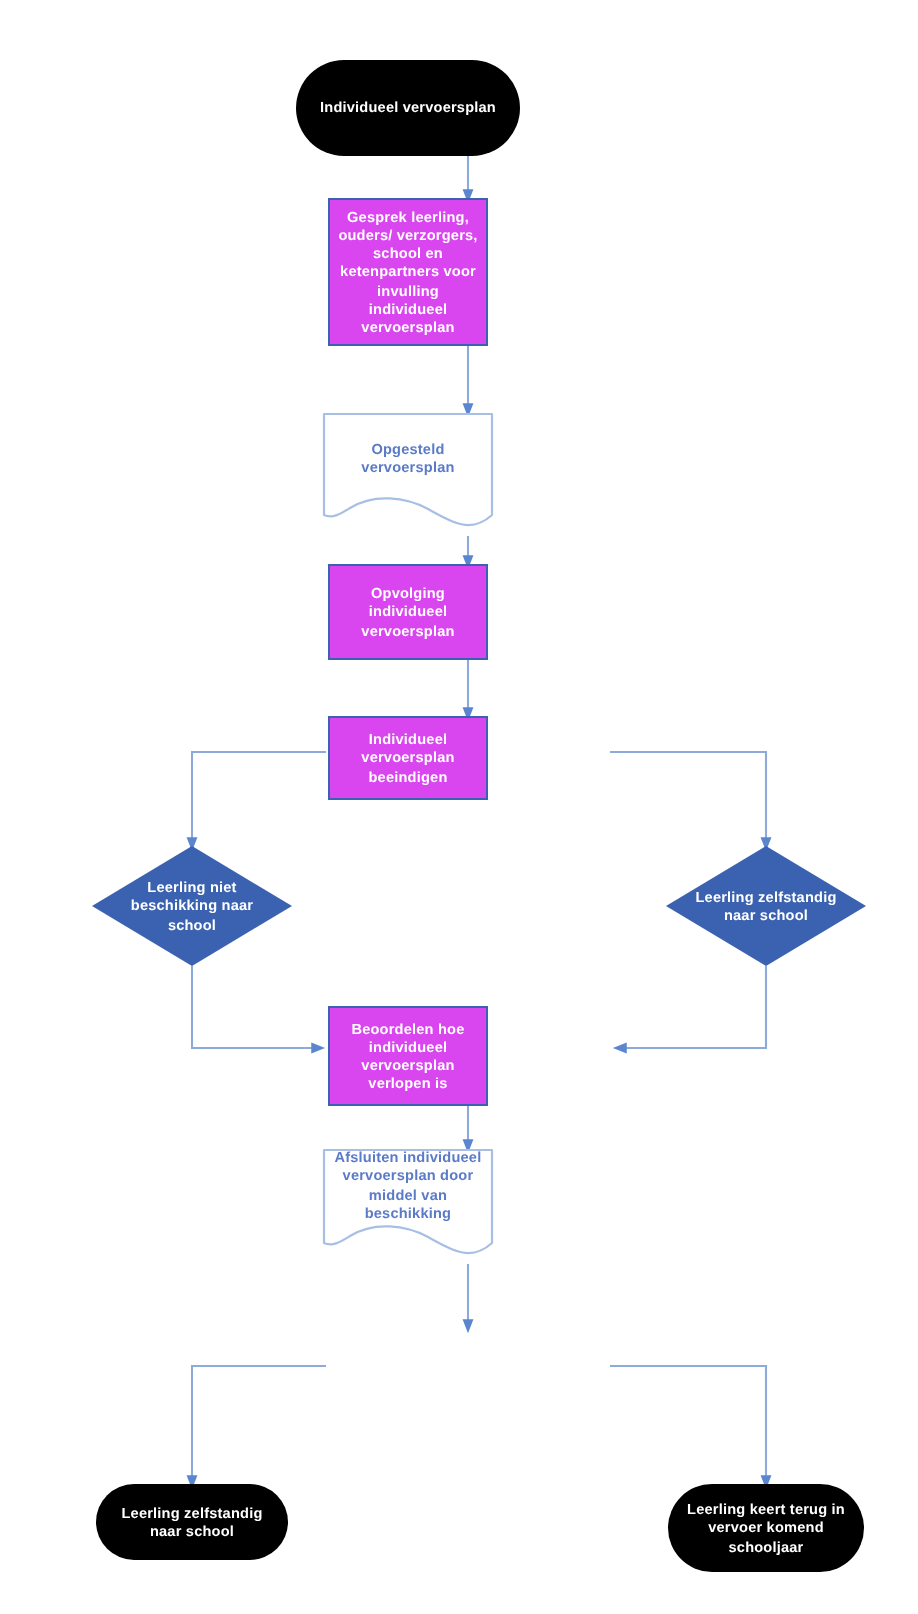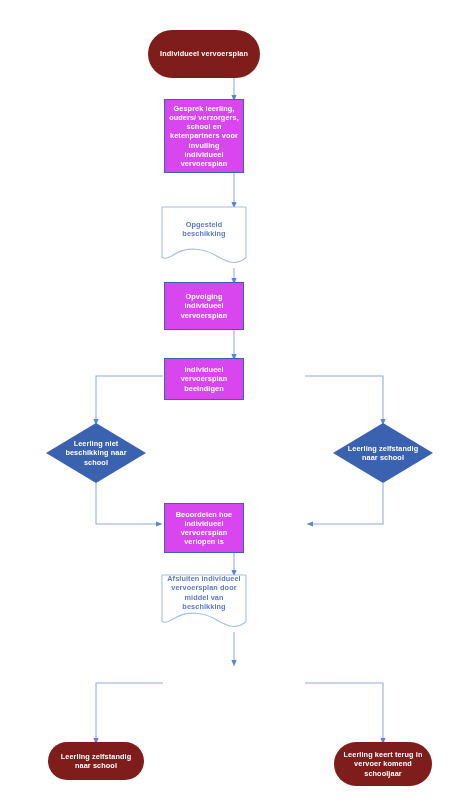--- a/index.html
+++ b/index.html
@@ -13,21 +13,21 @@
   }
   #chart-root{position:absolute;left:0;top:0;width:459px;height:807px;}
   #edges{position:absolute;left:0;top:0;width:459px;height:807px;}
 
   .node{position:absolute;box-sizing:border-box;display:flex;align-items:center;
         justify-content:center;text-align:center;line-height:1.25;}
   .node .lbl{display:block;width:100%;padding:0 4px;}
 
   
   .terminal{
-    background:#7f1d1d;
+    background:#000000;
     color:#ffffff;
     border-radius:999px;
     font-size:7.3px;
     font-weight:600;
     letter-spacing:.1px;
   }
   .process{
     background:#d946ef;
     color:#ffffff;
     border:1px solid #3B62B0;
@@ -101,21 +101,21 @@
 
   <div class="node process" style="left:164px;top:99px;width:80px;height:74px;">
     <span class="lbl">Gesprek leerling, ouders/ verzorgers, school en ketenpartners voor invulling individueel vervoersplan</span>
   </div>
 
   <div class="doc-wrap" style="left:161px;top:206px;width:86px;height:62px;">
     <svg width="86" height="62" viewBox="0 0 86 62" xmlns="http://www.w3.org/2000/svg">
       <path d="M1,1 H85 V51.5 C74,61.5 64,54.5 53,48.5 C42,42.5 26,40.5 14,48 C9.5,50.8 5.2,53.5 1,51.5 Z" fill="#FFFFFF" stroke="#A8BFE4" stroke-width="1.1" stroke-linejoin="round"></path>
     </svg>
     <div class="dctext" style="height:46px;align-items:center;">
-      <span>Opgesteld beschikking</span>
+      <span>Opgesteld vervoersplan</span>
     </div>
   </div>
 
   <div class="node process" style="left:164px;top:282px;width:80px;height:48px;">
     <span class="lbl">Opvolging individueel vervoersplan</span>
   </div>
 
   <div class="node process" style="left:164px;top:358px;width:80px;height:42px;">
     <span class="lbl">Individueel vervoersplan beeindigen</span>
   </div>

